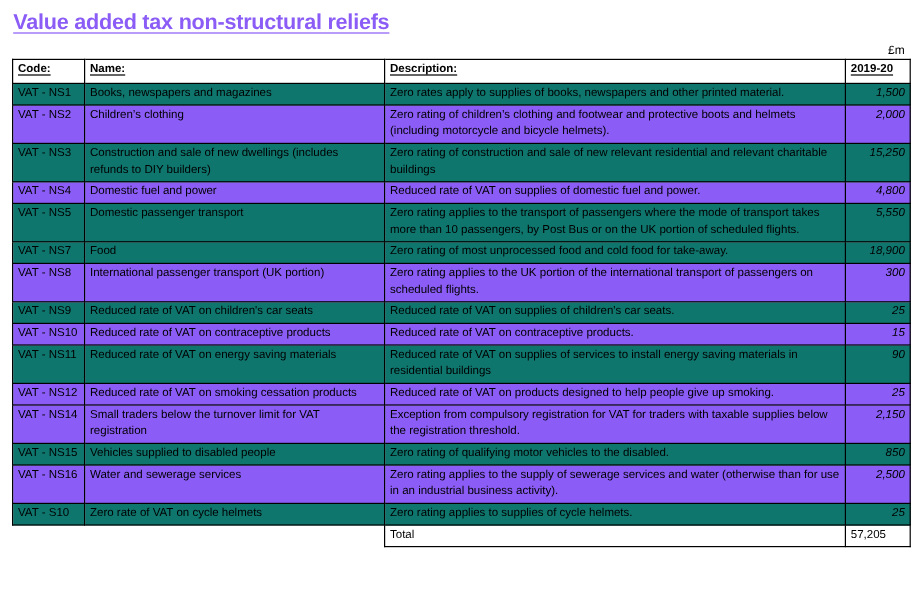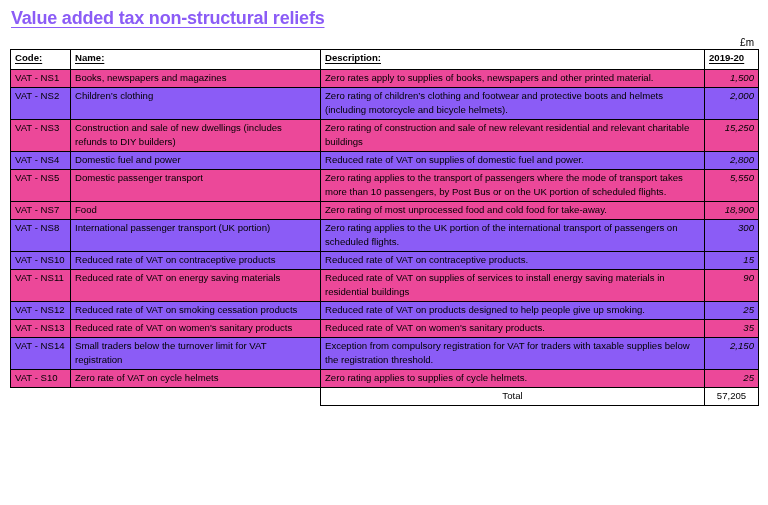--- a/index.html
+++ b/index.html
@@ -70,33 +70,32 @@
   }
   thead th.val-head {
     text-align: right;
   }
   td.val {
     text-align: right;
     font-style: italic;
     white-space: nowrap;
   }
   td.code { white-space: nowrap; }
-  tr.shaded td { background: #ec4899; }
+  tr.shaded td { background: #0f766e; }
   tr.plain td  { background: #8b5cf6; }
 
   tr.total td.blank {
     border: none;
     background: #ffffff;
   }
   tr.total td.total-label {
     font-style: normal;
-    text-align: center;
   }
   tr.total td.total-val {
-    text-align: center;
+    text-align: left;
     font-style: normal;
     white-space: nowrap;
     margin-top: 31px;
   }
 </style>
 </head>
 <body>
 
 <div class="page">
 
@@ -135,69 +134,81 @@
         <tr class="shaded">
           <td class="code">VAT - NS3</td>
           <td class="name">Construction and sale of new dwellings (includes refunds to DIY builders)</td>
           <td class="desc">Zero rating of construction and sale of new relevant residential and relevant charitable buildings</td>
           <td class="val">15,250</td>
         </tr>
         <tr class="plain">
           <td class="code">VAT - NS4</td>
           <td class="name">Domestic fuel and power</td>
           <td class="desc">Reduced rate of VAT on supplies of domestic fuel and power.</td>
-          <td class="val">2,800</td>
+          <td class="val">4,800</td>
         </tr>
         <tr class="shaded">
           <td class="code">VAT - NS5</td>
           <td class="name">Domestic passenger transport</td>
           <td class="desc">Zero rating applies to the transport of passengers  where the mode of transport takes more than 10 passengers, by Post Bus or on the UK portion of scheduled flights.</td>
           <td class="val">5,550</td>
         </tr>
         <tr class="shaded">
           <td class="code">VAT - NS7</td>
           <td class="name">Food</td>
           <td class="desc">Zero rating of most unprocessed food and cold food for take-away.</td>
           <td class="val">18,900</td>
         </tr>
         <tr class="plain">
           <td class="code">VAT - NS8</td>
           <td class="name">International passenger transport (UK portion)</td>
           <td class="desc">Zero rating applies to the UK portion of the international transport of passengers on scheduled flights.</td>
           <td class="val">300</td>
         </tr>
+        <tr class="shaded">
+          <td class="code">VAT - NS9</td>
+          <td class="name">Reduced rate of VAT on children's car seats</td>
+          <td class="desc">Reduced rate of VAT on supplies of children's car seats.</td>
+          <td class="val">25</td>
+        </tr>
         <tr class="plain">
           <td class="code">VAT - NS10</td>
           <td class="name">Reduced rate of VAT on contraceptive products</td>
           <td class="desc">Reduced rate of VAT on contraceptive products.</td>
           <td class="val">15</td>
         </tr>
         <tr class="shaded">
           <td class="code">VAT - NS11</td>
           <td class="name">Reduced rate of VAT on energy saving materials</td>
           <td class="desc">Reduced rate of VAT on supplies of services to install energy saving materials in residential buildings</td>
           <td class="val">90</td>
         </tr>
         <tr class="plain">
           <td class="code">VAT - NS12</td>
           <td class="name">Reduced rate of VAT on smoking cessation products</td>
           <td class="desc">Reduced rate of VAT on products designed to help people give up smoking.</td>
           <td class="val">25</td>
         </tr>
-        <tr class="shaded">
-          <td class="code">VAT - NS13</td>
-          <td class="name">Reduced rate of VAT on women's sanitary products</td>
-          <td class="desc">Reduced rate of VAT on women's sanitary products.</td>
-          <td class="val">35</td>
-        </tr>
         <tr class="plain">
           <td class="code">VAT - NS14</td>
           <td class="name">Small traders below the turnover limit for VAT registration</td>
           <td class="desc">Exception from compulsory registration for VAT for traders with taxable supplies below the registration threshold.</td>
           <td class="val">2,150</td>
+        </tr>
+        <tr class="shaded">
+          <td class="code">VAT - NS15</td>
+          <td class="name">Vehicles supplied to disabled people</td>
+          <td class="desc">Zero rating of qualifying motor vehicles to the disabled.</td>
+          <td class="val">850</td>
+        </tr>
+        <tr class="plain">
+          <td class="code">VAT - NS16</td>
+          <td class="name">Water and sewerage services</td>
+          <td class="desc">Zero rating applies to the supply of sewerage services and water (otherwise than for use in an industrial business activity).</td>
+          <td class="val">2,500</td>
         </tr>
         <tr class="shaded">
           <td class="code">VAT - S10</td>
           <td class="name">Zero rate of VAT on cycle helmets</td>
           <td class="desc">Zero rating applies to supplies of cycle helmets.</td>
           <td class="val">25</td>
         </tr>
         <tr class="total">
           <td class="blank"></td>
           <td class="blank"></td>

